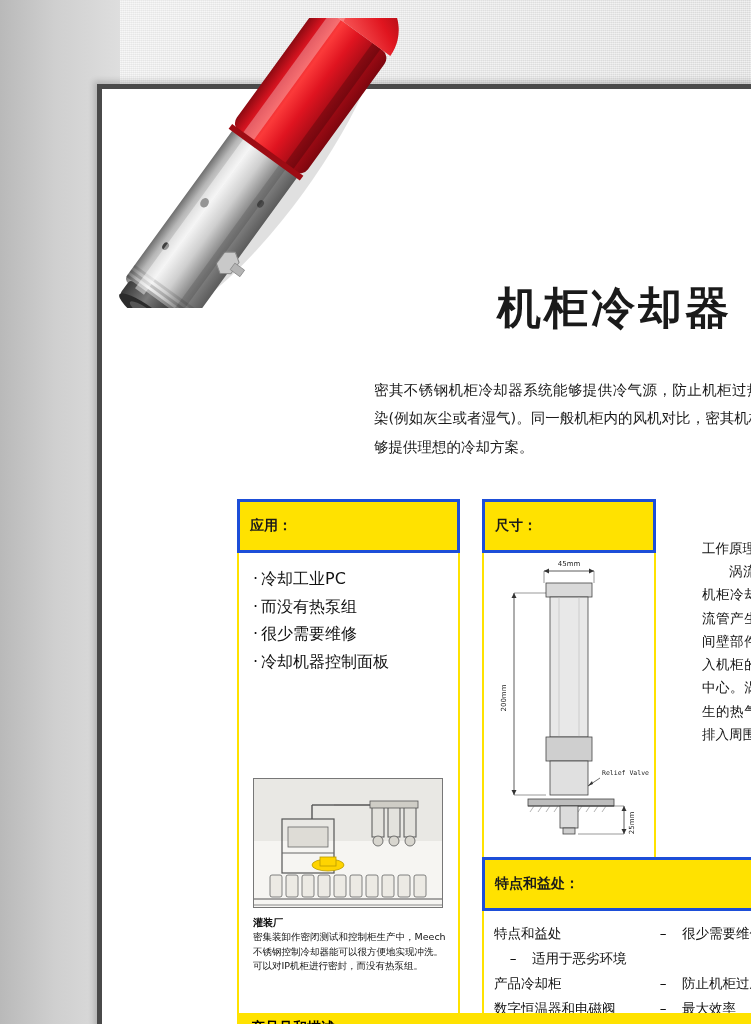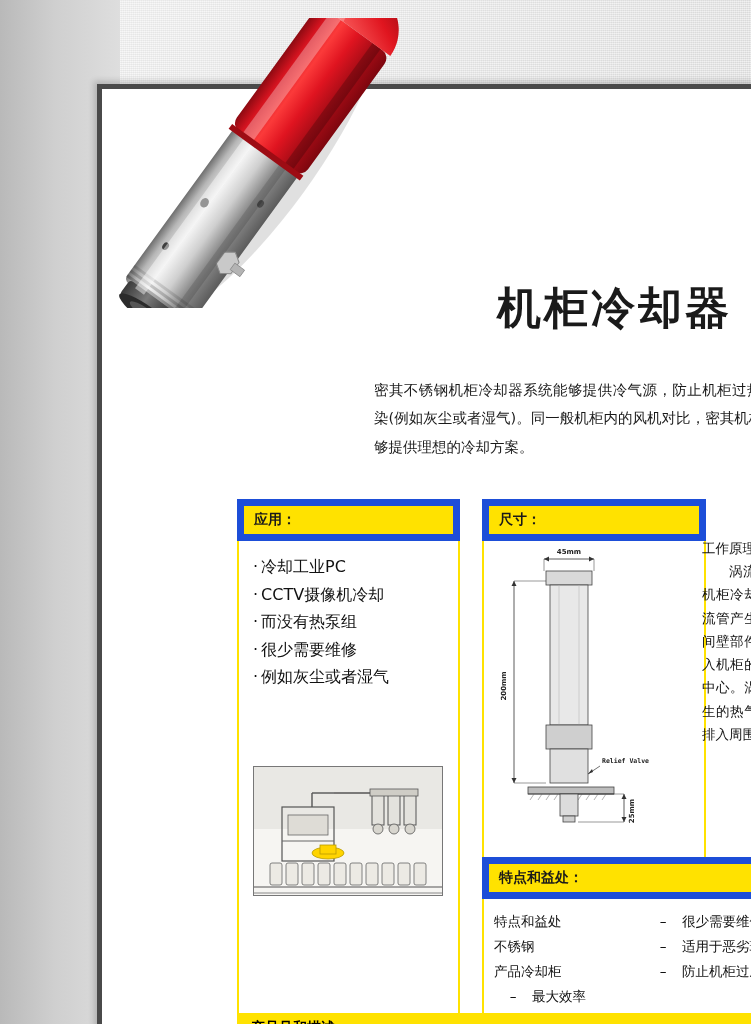--- a/index.html
+++ b/index.html
@@ -43,21 +43,21 @@
     letter-spacing:3px; font-family:"DejaVu Sans", sans-serif;
   }
   .intro {
     position:absolute; left:272px; top:287px; width:462px;
     font-size:14.5px; line-height:1.95; color:#1a1a1a; text-align:justify;
   }
 
   
   .hbar {
     background:#ffe200; color:#1a1a1a; font-size:14px; font-weight:bold;
-    padding:5px 10px; border:7px solid #1d4ed8;
+    padding:15px 10px; border:3px solid #1d4ed8;
   }
 
   
   .apps-wrap { position:absolute; left:135px; top:410px; width:223px; }
   .apps-body {
     border:2px solid #ffe200; border-top:none; padding:12px 10px 14px 14px;
     height:494px; position:relative;
   }
   .apps-list { list-style:none; margin:0; padding:0; }
   .apps-list li { font-size:16px; line-height:1.72; color:#111; }
@@ -68,22 +68,22 @@
     position:absolute; left:14px; top:225px; width:190px; height:130px;
     border:1px solid #777; background:#fff; overflow:hidden;
   }
   .shop-cap {
     position:absolute; left:14px; top:362px; width:196px;
     font-size:9.5px; line-height:1.5; color:#111;
   }
   .shop-cap b { font-size:10px; }
 
   
-  .dims-wrap { position:absolute; left:380px; top:410px; width:224px; }
-  .dims-body { border:2px solid #ffe200; border-top:none; height:340px; position:relative; background:#fff;font-weight:bold; }
+  .dims-wrap { position:absolute; left:380px; top:410px; width:174px; }
+  .dims-body { border:2px solid #ffe200; border-top:none; height:340px; position:relative; background:#fff; }
 
   
   .principle {
     position:absolute; left:600px; top:448px; width:140px;
     font-size:13.5px; line-height:1.72; color:#111; text-align:justify;
   }
   .principle .p-title { display:block; }
   .principle .p-body { display:block; text-indent:2em; }
 
   
@@ -111,24 +111,23 @@
   <div class="page-inner">
 
     <div class="title">机柜冷却器</div>
     <div class="intro">密其不锈钢机柜冷却器系统能够提供冷气源，防止机柜过热，或进入污染(例如灰尘或者湿气)。同一般机柜内的风机对比，密其机柜冷却系统能够提供理想的冷却方案。</div>
 
     <div class="apps-wrap">
       <div class="hbar">应用：</div>
       <div class="apps-body">
         <ul class="apps-list">
           <li>冷却工业PC</li>
-          <li>CCTV摄像机冷却</li>
           <li>而没有热泵组</li>
           <li>很少需要维修</li>
-          <li>例如灰尘或者湿气</li>
+          <li>冷却机器控制面板</li>
         </ul>
 
         <div class="shop-photo">
           <svg width="190" height="130" viewBox="0 0 190 130">
             <rect width="190" height="130" fill="#f3f2ef"></rect>
 
             <rect x="0" y="0" width="190" height="62" fill="#e9e8e4"></rect>
             <rect x="0" y="62" width="190" height="68" fill="#f6f5f2"></rect>
 
             <rect x="28" y="40" width="52" height="54" fill="none" stroke="#555" stroke-width="1.2"></rect>
@@ -160,20 +159,24 @@
               <rect x="112" y="96" width="12" height="22" rx="2"></rect>
               <rect x="128" y="96" width="12" height="22" rx="2"></rect>
               <rect x="144" y="96" width="12" height="22" rx="2"></rect>
               <rect x="160" y="96" width="12" height="22" rx="2"></rect>
             </g>
             <line x1="0" y1="120" x2="190" y2="120" stroke="#555" stroke-width="1.2"></line>
             <line x1="0" y1="126" x2="190" y2="126" stroke="#888" stroke-width="1"></line>
           </svg>
         </div>
 
+        <div class="shop-cap">
+          <b>灌装厂</b><br>
+          <span>密集装卸作密闭测试和控制柜生产中，Meech不锈钢控制冷却器能可以很方便地实现冲洗。可以对IP机柜进行密封，而没有热泵组。</span>
+        </div>
       </div>
     </div>
 
     <div class="dims-wrap">
       <div class="hbar">尺寸：</div>
       <div class="dims-body">
         <svg width="196" height="336" viewBox="0 0 196 336">
 
           <line x1="60" y1="18" x2="110" y2="18" stroke="#333" stroke-width="0.8"></line>
           <polygon points="60,18 65,15.5 65,20.5" fill="#333"></polygon>
@@ -235,30 +238,30 @@
 
     <div class="feat-wrap">
       <div class="hbar">特点和益处：</div>
       <div class="feat-body">
         <div class="feat-row">
           <div class="feat-left">特点和益处</div>
           <div class="feat-dash">–</div>
           <div class="feat-right">很少需要维修</div>
         </div>
         <div class="feat-row">
-          <div class="feat-left">不锈钢</div>
           <div class="feat-dash">–</div>
           <div class="feat-right">适用于恶劣环境</div>
         </div>
         <div class="feat-row">
           <div class="feat-left">产品冷却柜</div>
           <div class="feat-dash">–</div>
           <div class="feat-right">防止机柜过压</div>
         </div>
         <div class="feat-row">
+          <div class="feat-left">数字恒温器和电磁阀</div>
           <div class="feat-dash">–</div>
           <div class="feat-right">最大效率</div>
         </div>
       </div>
     </div>
 
     <div class="prod-wrap">
       <div class="hbar-yellow-only">产品号和描述：</div>
 
     </div>

